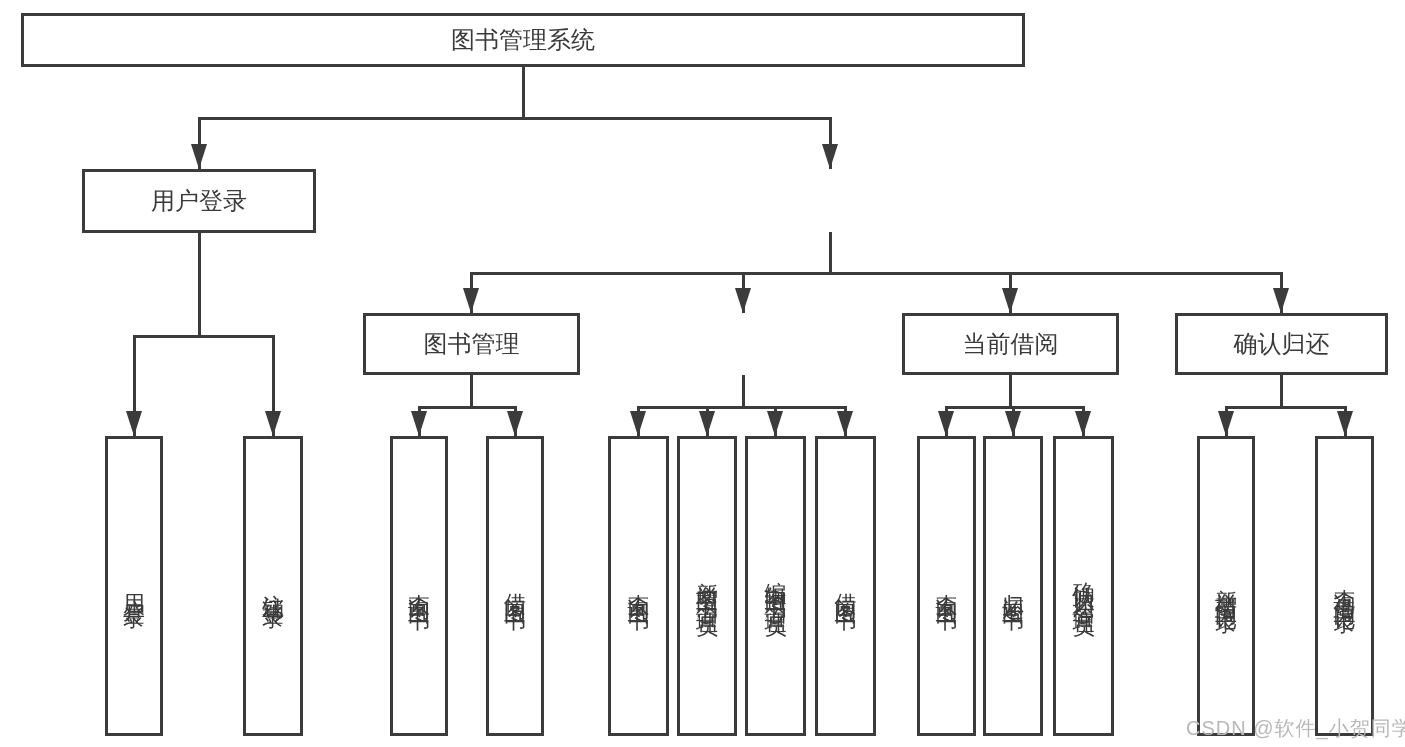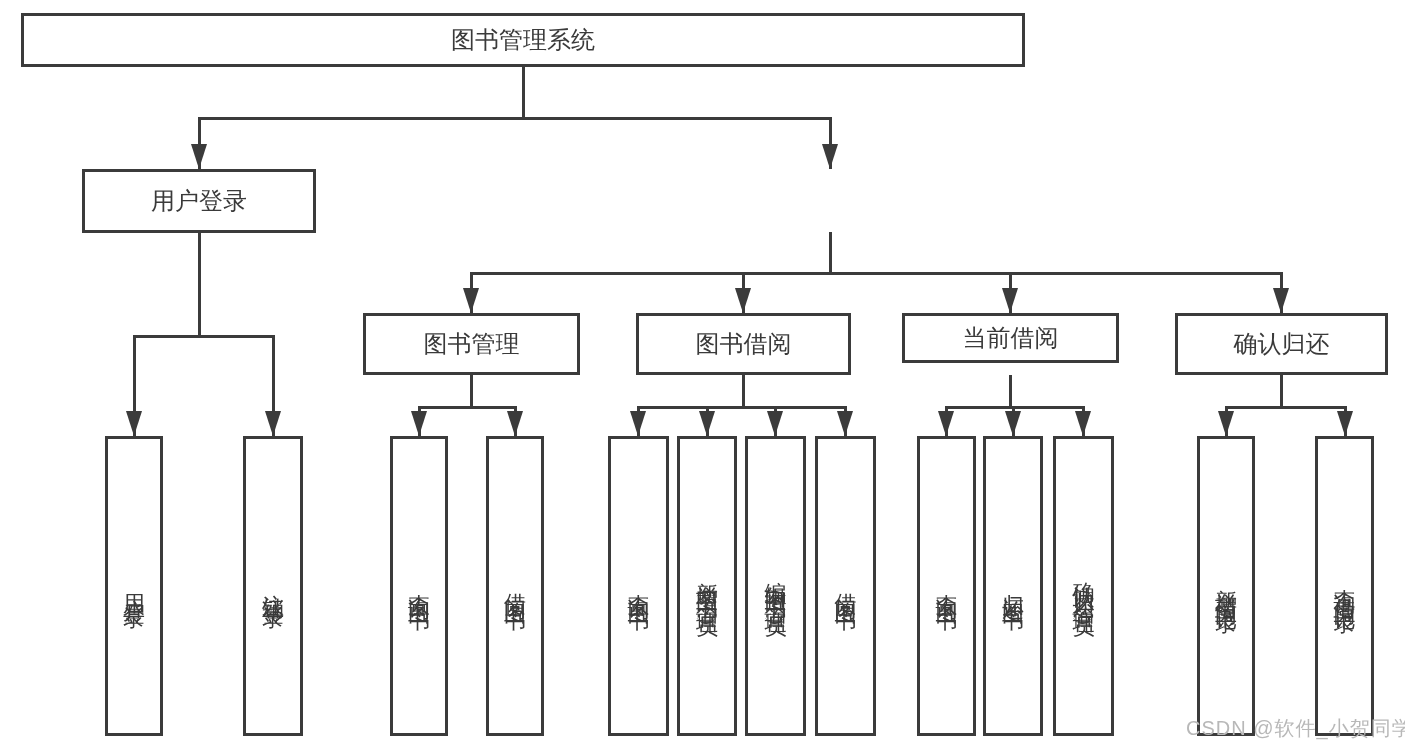--- a/index.html
+++ b/index.html
@@ -57,24 +57,21 @@
     <span>图书管理系统</span>
   </div>
 
   <div class="box" style="left:82px;top:169px;width:234px;height:64px;">
     <span>用户登录</span>
   </div>
 
   <div class="box" style="left:363px;top:313px;width:217px;height:62px;">
     <span>图书管理</span>
   </div>
-  <div class="box" style="left:636px;top:313px;width:215px;height:62px;">
-    <span>图书借阅</span>
-  </div>
-  <div class="box" style="left:902px;top:313px;width:217px;height:50px;">
+  <div class="box" style="left:902px;top:313px;width:217px;height:62px;">
     <span>当前借阅</span>
   </div>
   <div class="box" style="left:1175px;top:313px;width:213px;height:62px;">
     <span>确认归还</span>
   </div>
 
   <div class="box leaf" style="left:105px;top:436px;width:58px;height:300px;">
     <span class="vtext">用户登录</span>
   </div>
   <div class="box leaf" style="left:243px;top:436px;width:60px;height:300px;">

